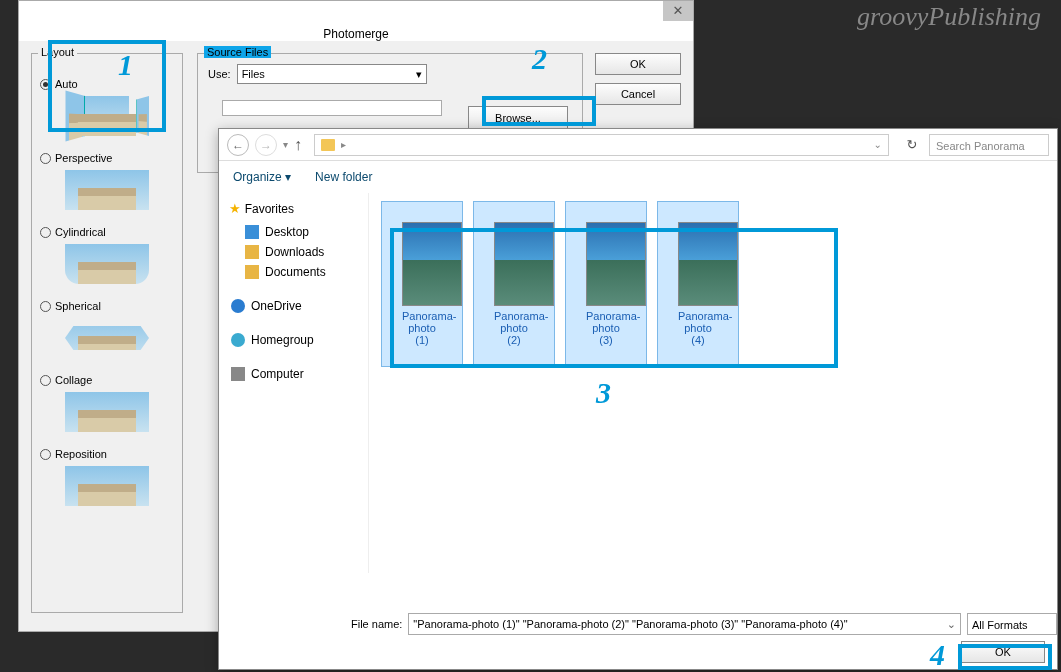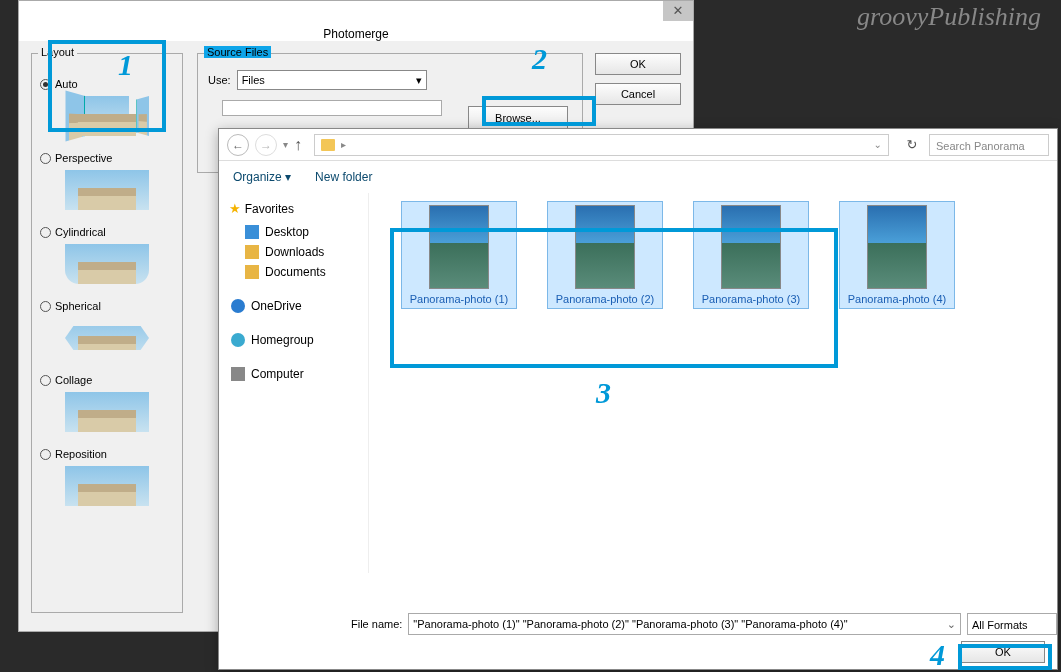--- a/index.html
+++ b/index.html
@@ -21,21 +21,21 @@
 .sky { background: linear-gradient(#8ec5e8, #c8e2f0); }
 .building { position: absolute; bottom: 0; left: 15%; width: 70%; height: 55%; background: #d9cba8; border-top: 8px solid #c0ad89; }
 .auto-thumb { transform: perspective(80px) rotateY(0deg); display:flex; }
 .auto-thumb .wing { width:20px; height:40px; background:#8ec5e8; transform-origin:right center; }
 .auto-thumb .wingL{ transform:perspective(60px) rotateY(40deg); border-right:1px solid #0aa;}
 .auto-thumb .wingR{ transform:perspective(60px) rotateY(-40deg); border-left:1px solid #0aa;}
 .auto-thumb .center{ width:44px; height:40px; }
 
 .source-group { border: 1px solid #aaa; padding: 10px; flex: 1; position: relative; height: 120px; }
 .source-group .legend { position: absolute; top: -8px; left: 6px; background: #0ea5e9; padding: 0 3px; font-size: 11px; }
-.use-row { display: flex; align-items: center; gap: 6px; font-size: 11px; margin-top: 6px; }
+.use-row { display: flex; align-items: center; gap: 6px; font-size: 11px; margin-top: 0; }
 .dropdown { width: 190px; height: 20px; border: 1px solid #888; background: #fff; font-size: 11px; padding: 2px 4px; display: flex; justify-content: space-between; align-items: center; }
 .pm-btn { width: 86px; height: 22px; border: 1px solid #888; background: linear-gradient(#fdfdfd, #e6e6e6); font-size: 11px; text-align: center; line-height: 20px; cursor: pointer; }
 .pm-buttons { display: flex; flex-direction: column; gap: 8px; }
 .browse-btn { width: 100px; height: 24px; border: 1px solid #888; background: linear-gradient(#fdfdfd, #e6e6e6); font-size: 11px; text-align: center; line-height: 22px; position: absolute; left: 270px; top: 52px; }
 
 .open-window { position: absolute; left: 218px; top: 128px; width: 840px; height: 542px; background: #fff; border: 1px solid #888; z-index: 200; box-shadow: 0 3px 12px rgba(0,0,0,.3); }
 .open-title { height: 28px; background: #444; color: #fff; text-align: center; line-height: 28px; font-size: 12px; }
 .nav-bar { height: 32px; border-bottom: 1px solid #ddd; display: flex; align-items: center; padding: 0 8px; gap: 6px; }
 .nav-circ { width: 22px; height: 22px; border: 1px solid #bbb; border-radius: 50%; display: flex; align-items: center; justify-content: center; font-size: 12px; color: #666; }
 .addr { flex: 1; height: 22px; border: 1px solid #ccc; display: flex; align-items: center; padding: 0 6px; font-size: 12px; gap: 6px; margin: 0 6px; }
@@ -51,21 +51,21 @@
 .star { color: #f5b301; font-size: 13px; }
 .sb-item { display: flex; align-items: center; gap: 6px; padding: 3px 4px 3px 18px; }
 .sb-item.root { padding-left: 4px; margin-top: 14px; }
 .ico { width: 14px; height: 14px; display:inline-block; }
 .ico.desktop{ background:#3a8fd8;} .ico.downloads{background:#e8b544;} .ico.documents{background:#e8b544;}
 .ico.onedrive{background:#2a7cd0; border-radius:50%;} .ico.homegroup{background:#3aaad0; border-radius:50%;}
 .ico.computer{background:#888;}
 
 .content { flex: 1; padding: 8px 12px; }
 .file-grid { display: flex; gap: 10px; }
-.file { width: 116px; text-align: center; font-size: 11px; color: #1a5eb3; background: #cde8ff; border: 1px solid #7cb8e8; padding: 3px; margin-left: 20px; }
+.file { width: 82px; text-align: center; font-size: 11px; color: #1a5eb3; background: #cde8ff; border: 1px solid #7cb8e8; padding: 20px; }
 .file .pic { width: 60px; height: 84px; margin: 0 auto 4px; background: linear-gradient(#2a6fb0 0%, #4a9fd8 45%, #3b6f5a 45%, #5a8c7a 100%); border: 1px solid #888; }
 
 .filename-row { position: absolute; bottom: 34px; left: 132px; right: 0; display: flex; align-items: center; gap: 6px; font-size: 11px; }
 .fn-input { flex: 1; height: 22px; border: 1px solid #aaa; padding: 0 4px; font-size: 11px; line-height: 22px; display: flex; align-items: center; justify-content: space-between; }
 .filter { width: 90px; height: 22px; border: 1px solid #aaa; padding: 0 4px; font-size: 11px; line-height: 22px; }
 .ok-btn { position: absolute; bottom: 6px; right: 12px; width: 84px; height: 22px; border: 1px solid #888; background: linear-gradient(#fdfdfd,#e6e6e6); font-size: 11px; text-align: center; line-height: 20px; }
 
 .hl { position: absolute; border: 4px solid #0099d8; z-index: 250; pointer-events: none; }
 .num { position: absolute; color: #0099d8; font-size: 30px; font-weight: bold; font-style: italic; z-index: 260; font-family: Georgia, serif; pointer-events:none; }
 

